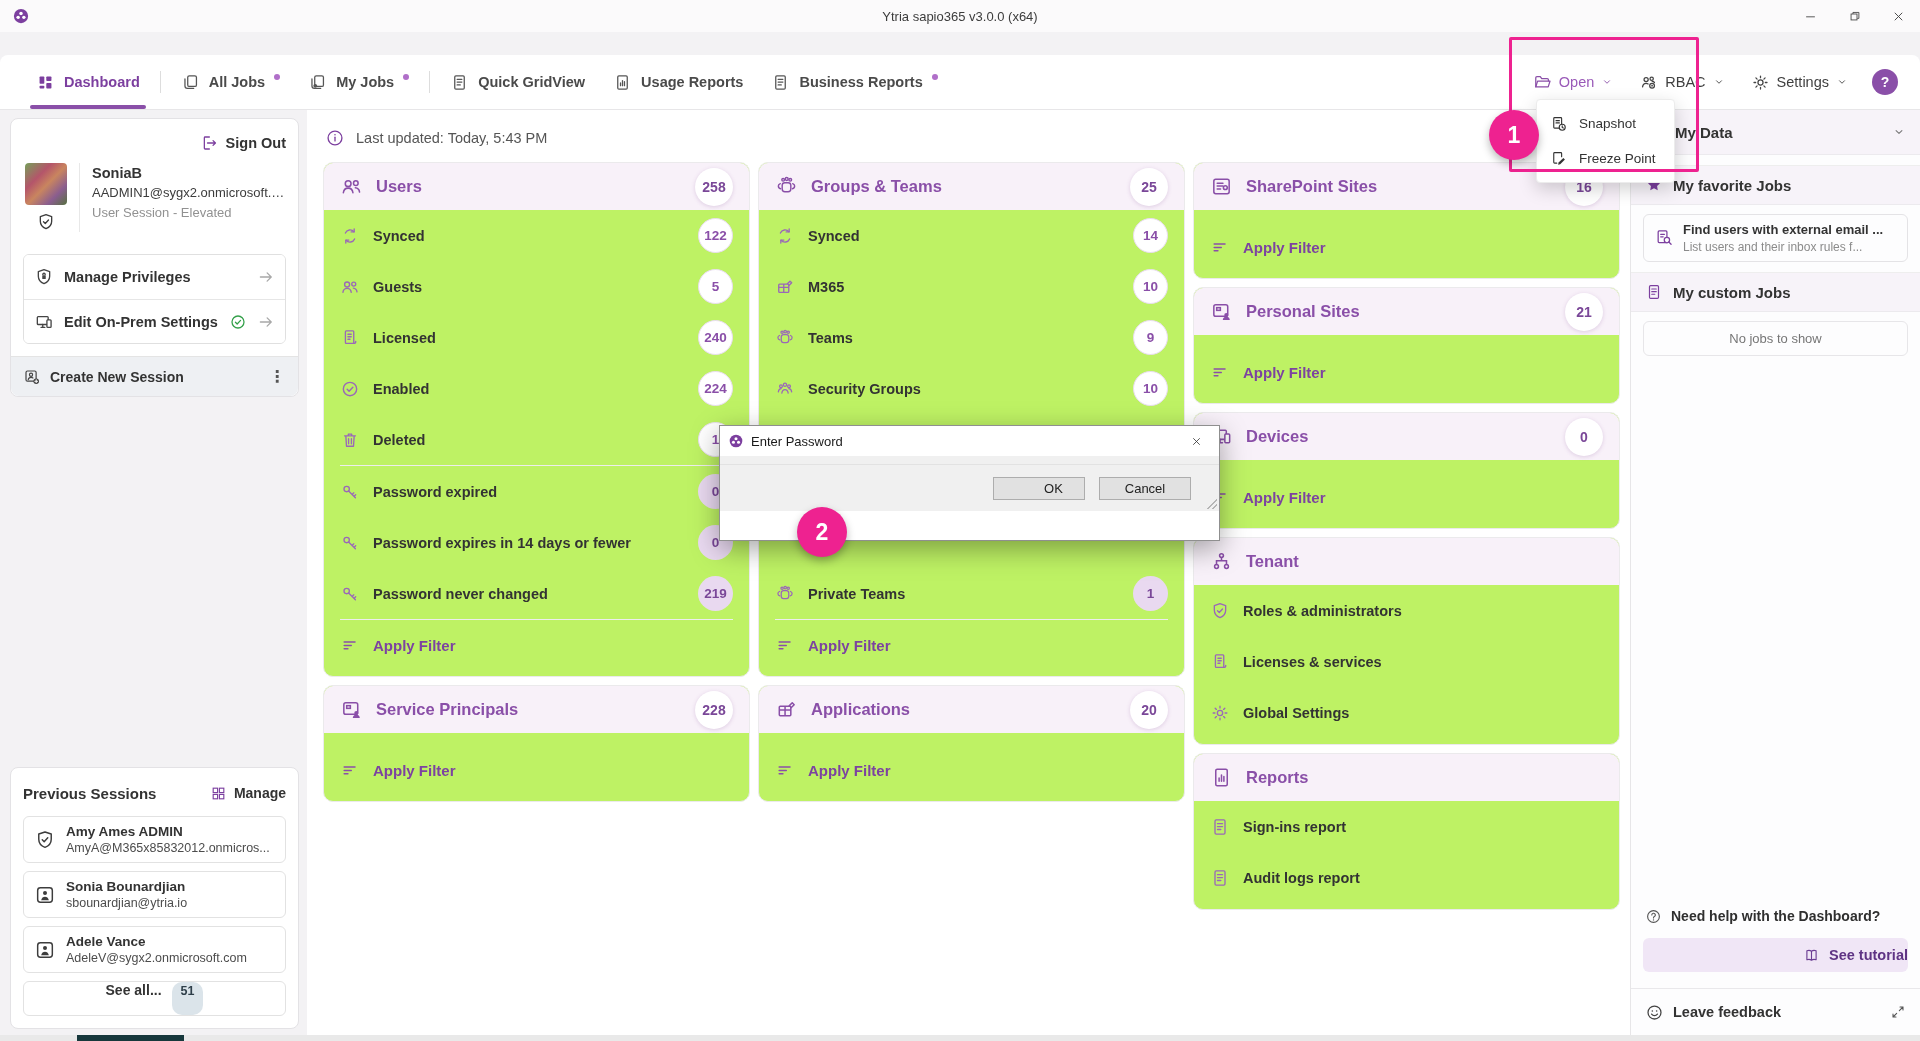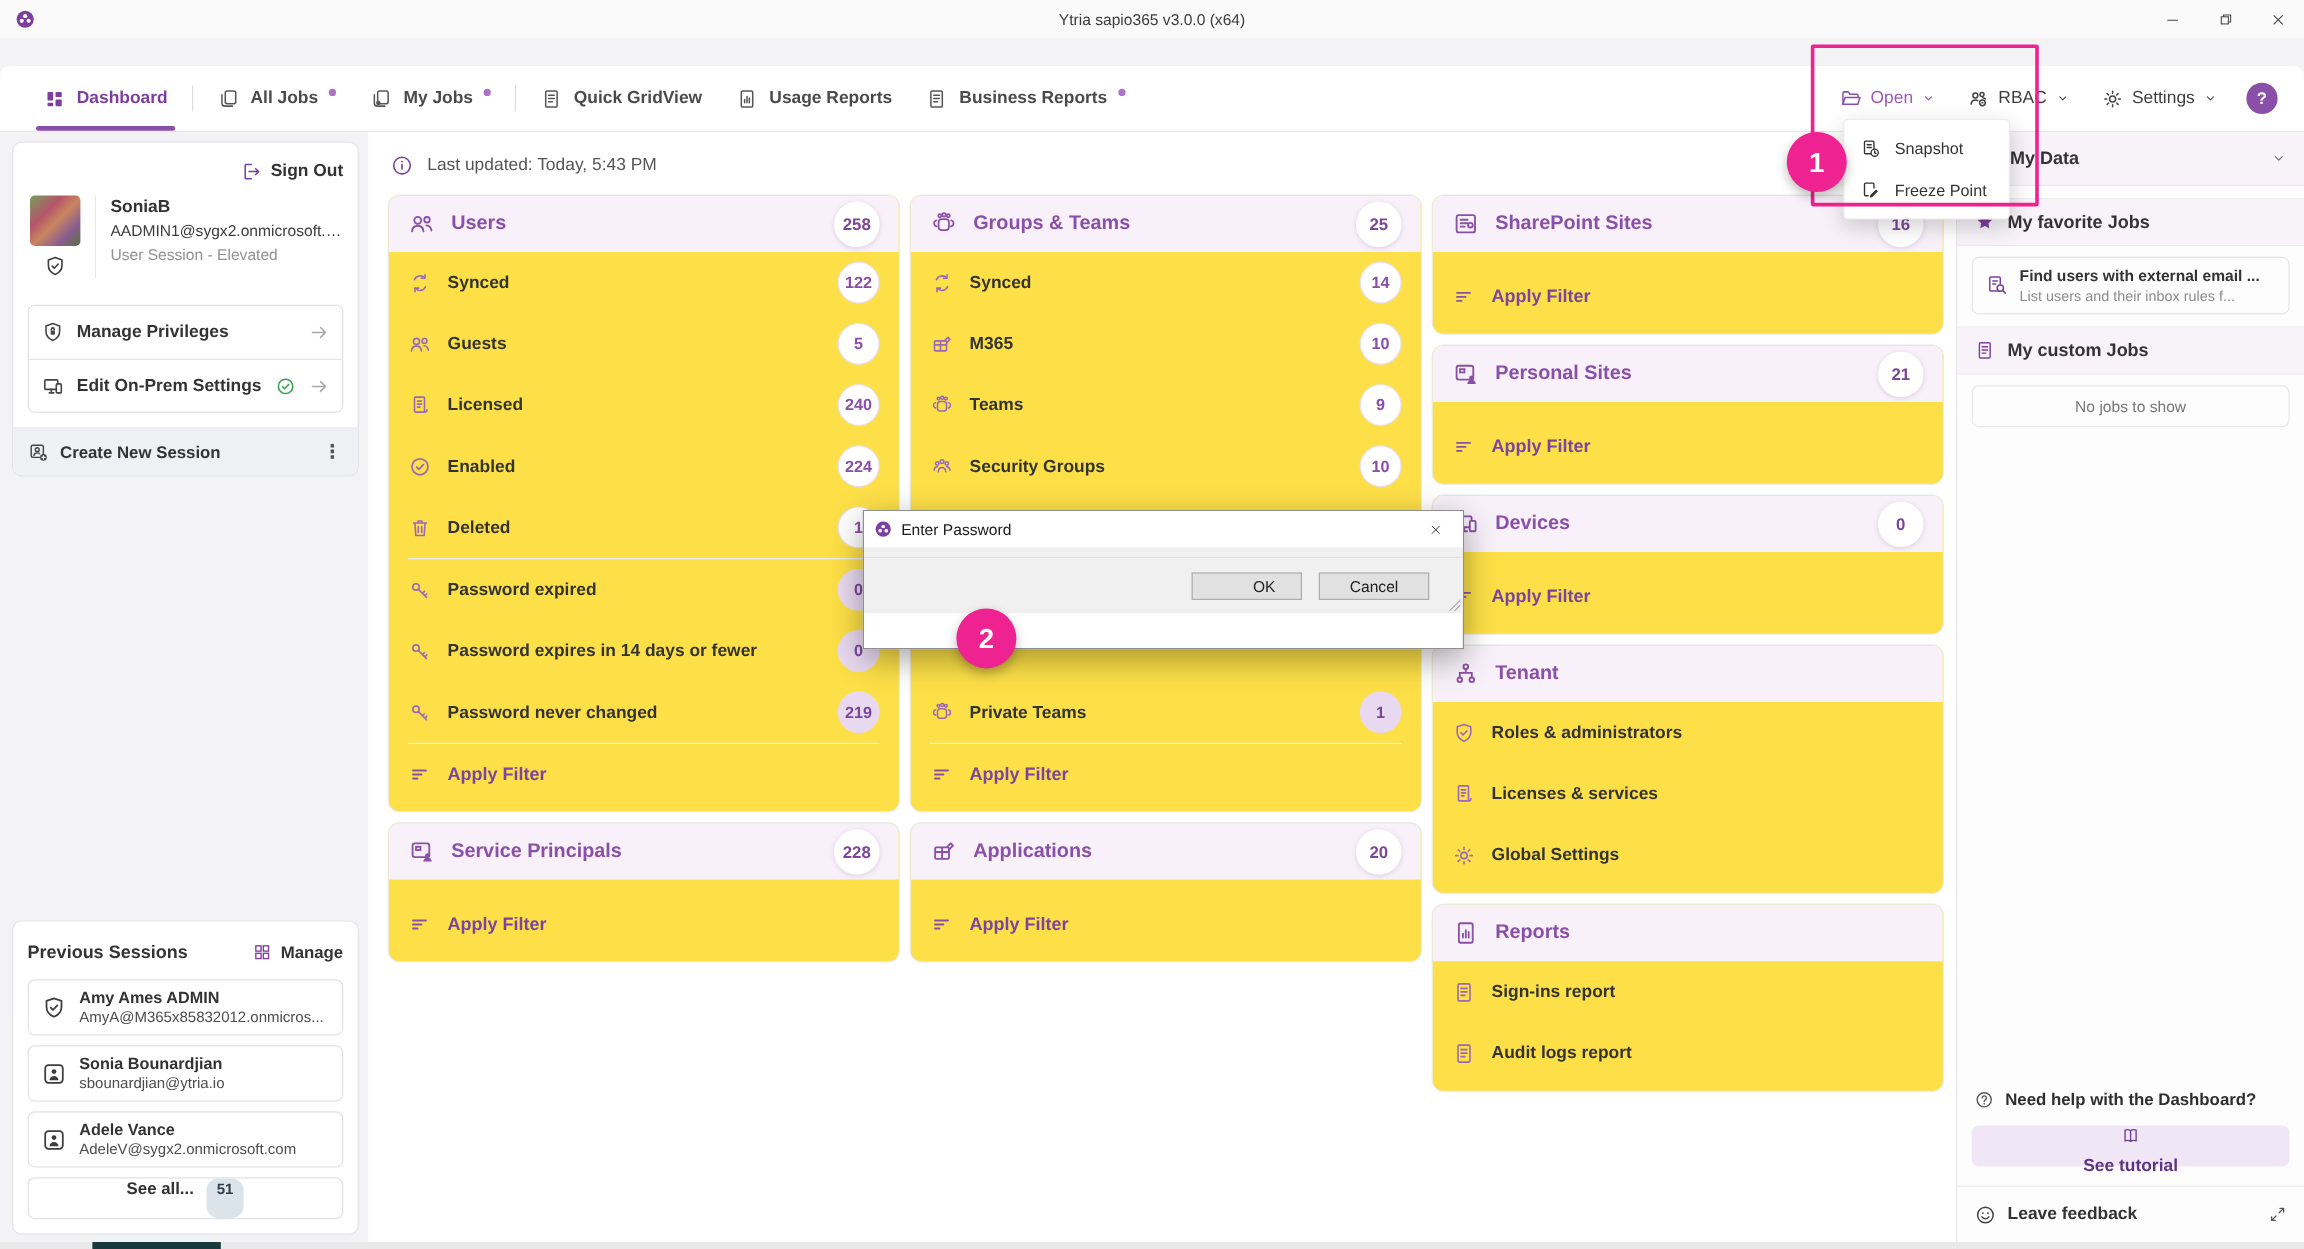--- a/index.html
+++ b/index.html
@@ -74,21 +74,21 @@
   .pemail { font-size:12.5px; color:#4c4c4c; margin-top:2px; white-space:nowrap; overflow:hidden; text-overflow:ellipsis; }
   .seeall { margin-top:8px; border:1px solid #e2e2e2; border-radius:6px; height:35px; display:flex; justify-content:center; gap:10px; font-size:14px; font-weight:600; color:#333; }
   .pill { background:#dbe4ea; color:#2f3f4a; border-radius:10px; padding:2px 9px; font-size:12.5px; font-weight:700; }
 
   
   .main { flex:1; padding:16px 10px 0 16px; min-width:0; background:#fff; }
   .lastupd { display:flex; align-items:center; gap:11px; color:#555; font-size:14.5px; margin:2px 0 14px 2px; }
   .lastupd .ic { color:#7c3f9f; }
   .cols { display:flex; gap:8px; align-items:flex-start; }
   .col { width:427px; display:flex; flex-direction:column; gap:8px; flex:none; }
-  .card { background:#fde047; border:1px solid #ebeaec; border-radius:10px; overflow:hidden; }
+  .card { background:#bef264; border:1px solid #ebeaec; border-radius:10px; overflow:hidden; }
   .chead { height:47px; background:#f8f1f9; display:flex; align-items:center; gap:13px; padding:0 16px; }
   .chead .ic { color:#8a4fa8; }
   .ctitle { flex:1; font-size:16.5px; font-weight:700; color:#8a4fa8; }
   .chip { min-width:38px; height:38px; border-radius:50%; background:#fff; display:flex; align-items:center; justify-content:center; font-size:14px; font-weight:600; color:#7a4798; box-shadow:0 1px 4px rgba(120,60,140,.20); padding:0 5px; }
   .crow { height:51px; display:flex; align-items:center; gap:13px; padding:0 16px; }
   .crow .ic { color:#9a68b8; }
   .crow .lbl { flex:1; font-size:14.5px; font-weight:600; color:#333; }
   .badge { min-width:35px; height:35px; border-radius:50%; border:1px solid #e9ddf0; background:#fff; color:#8a4fa8; font-size:13.5px; font-weight:600; display:flex; align-items:center; justify-content:center; padding:0 5px; }
   .badge.filled { background:#e9d9f0; border-color:transparent; color:#7a4798; }
   .cdiv { border-top:1px solid #ededee; margin:0 16px; }
@@ -109,21 +109,21 @@
   .favcard { margin:9px 12px 0; border:1px solid #e4e3e6; border-radius:6px; padding:7px 10px; display:flex; align-items:center; gap:9px; }
   .favcard .ic { color:#7c3f9f; }
   .favcol { min-width:0; }
   .favt { font-size:13px; font-weight:700; color:#333; white-space:nowrap; overflow:hidden; text-overflow:ellipsis; }
   .favd { font-size:12px; color:#8b8b8b; margin-top:3px; white-space:nowrap; overflow:hidden; text-overflow:ellipsis; }
   .emptycard { margin:9px 12px 0; border:1px solid #e7e6e9; border-radius:6px; height:35px; display:flex; align-items:center; justify-content:center; font-size:13px; color:#767676; }
   .rspacer { flex:1; }
   .helprow { display:flex; align-items:center; gap:9px; padding:0 14px; height:28px; }
   .helprow .ic { color:#555; }
   .helprow .rlbl { font-size:14px; font-weight:600; color:#2f2f2f; }
-  .tutorial { margin:8px 12px 6px; height:34px; background:#f0e6f6; border-radius:6px; display:flex; align-items:center; justify-content:space-between; gap:9px;flex-direction:column; }
+  .tutorial { margin:8px 12px 6px; height:34px; background:#f0e6f6; border-radius:6px; display:flex; align-items:center; justify-content:flex-end; gap:9px; }
   .tutorial .ic { color:#6b3d93; }
   .tutorial .rlbl { font-size:14.5px; font-weight:700; color:#5e3384; }
   .fdiv { border-top:1px solid #e9e8eb; margin-top:10px; }
   .feedback { height:46px; display:flex; align-items:center; gap:9px; padding:0 14px; }
   .feedback .ic { color:#444; }
   .feedback .rlbl { flex:1; font-size:14.5px; font-weight:600; color:#333; }
   .feedback .ic.ex { color:#555; }
 
   
   .bottombar { position:absolute; left:0; right:0; top:1035px; height:6px; background:#e9e9e9; }

